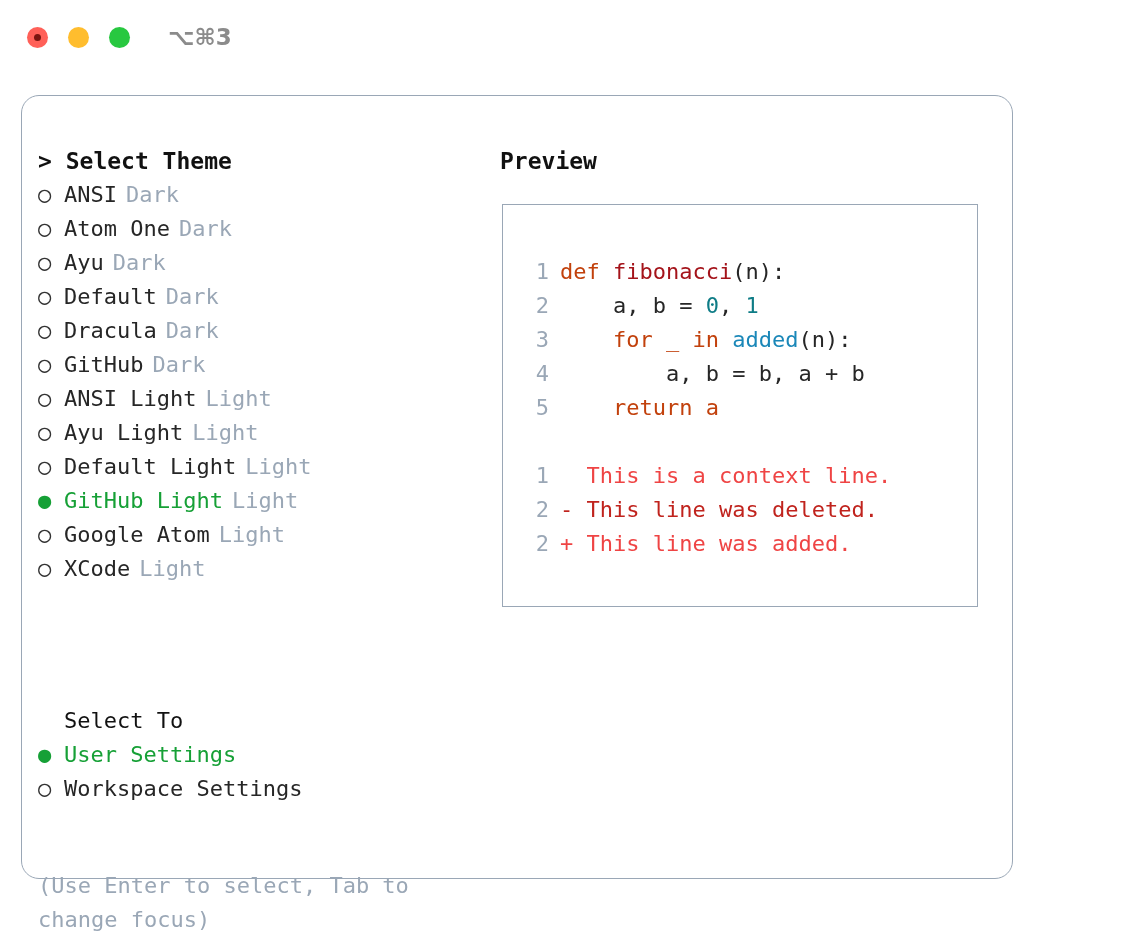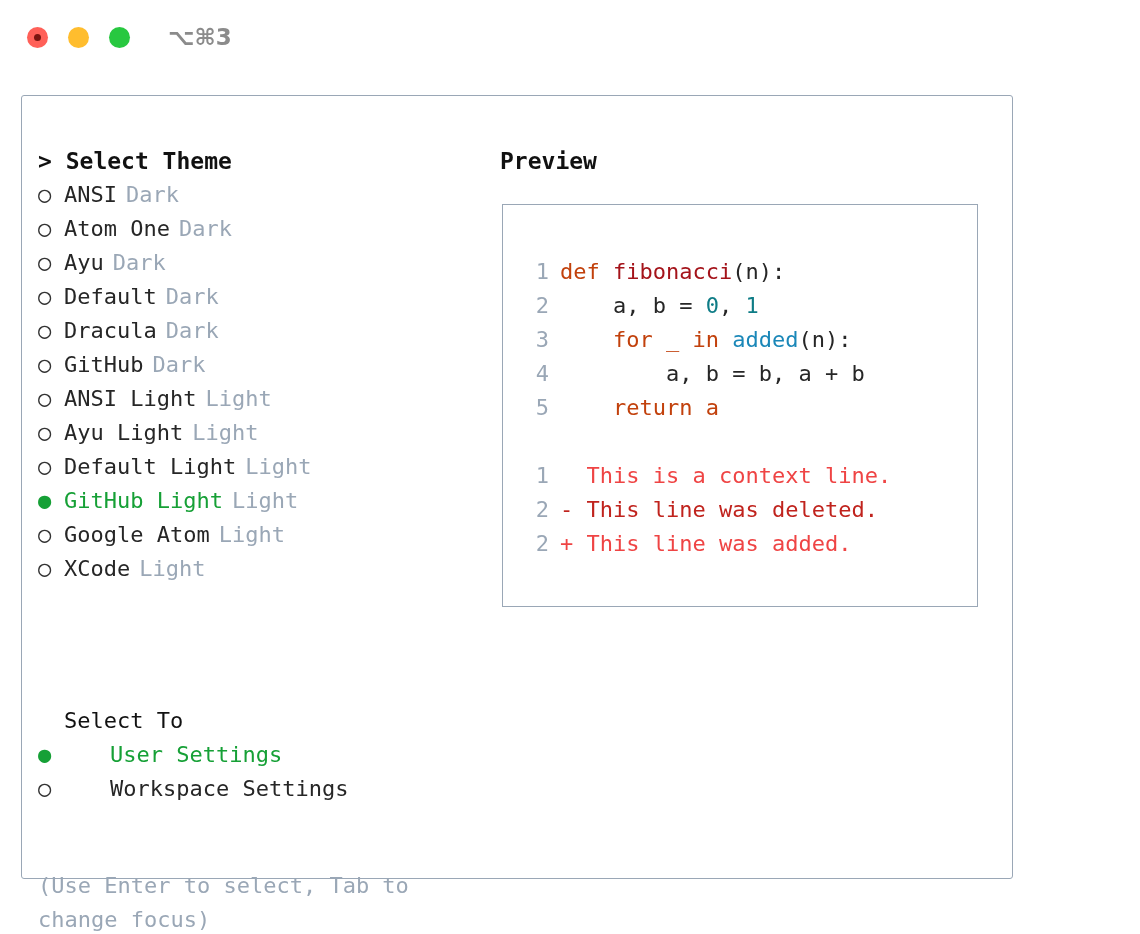--- a/index.html
+++ b/index.html
@@ -65,21 +65,21 @@
 
   
   #main-panel {
     position: absolute;
     left: 21px;
     top: 95px;
     width: 992px;
     height: 784px;
     box-sizing: border-box;
     border: 1.6px solid #9aa7b6;
-    border-radius: 3px;
+    border-radius: 18px;
     background: #ffffff;
   }
 
   
   #theme-column {
     position: absolute;
     left: 16px;
     top: 48px;
     width: 440px;
   }
@@ -130,21 +130,21 @@
     white-space: pre;
   }
   .apply-row {
     display: flex;
     align-items: baseline;
     height: 34px;
     line-height: 34px;
     font-size: 22px;
     white-space: pre;
   }
-  .apply-row .apply-name { color: #262626; margin-left: 46px; }
+  .apply-row .apply-name { color: #262626; }
   .apply-row.selected .apply-name { color: #16a036; }
 
   
   #hint-text {
     position: absolute;
     left: 16px;
     top: 747px;
     width: 410px;
     font-size: 22px;
     line-height: 34px;

